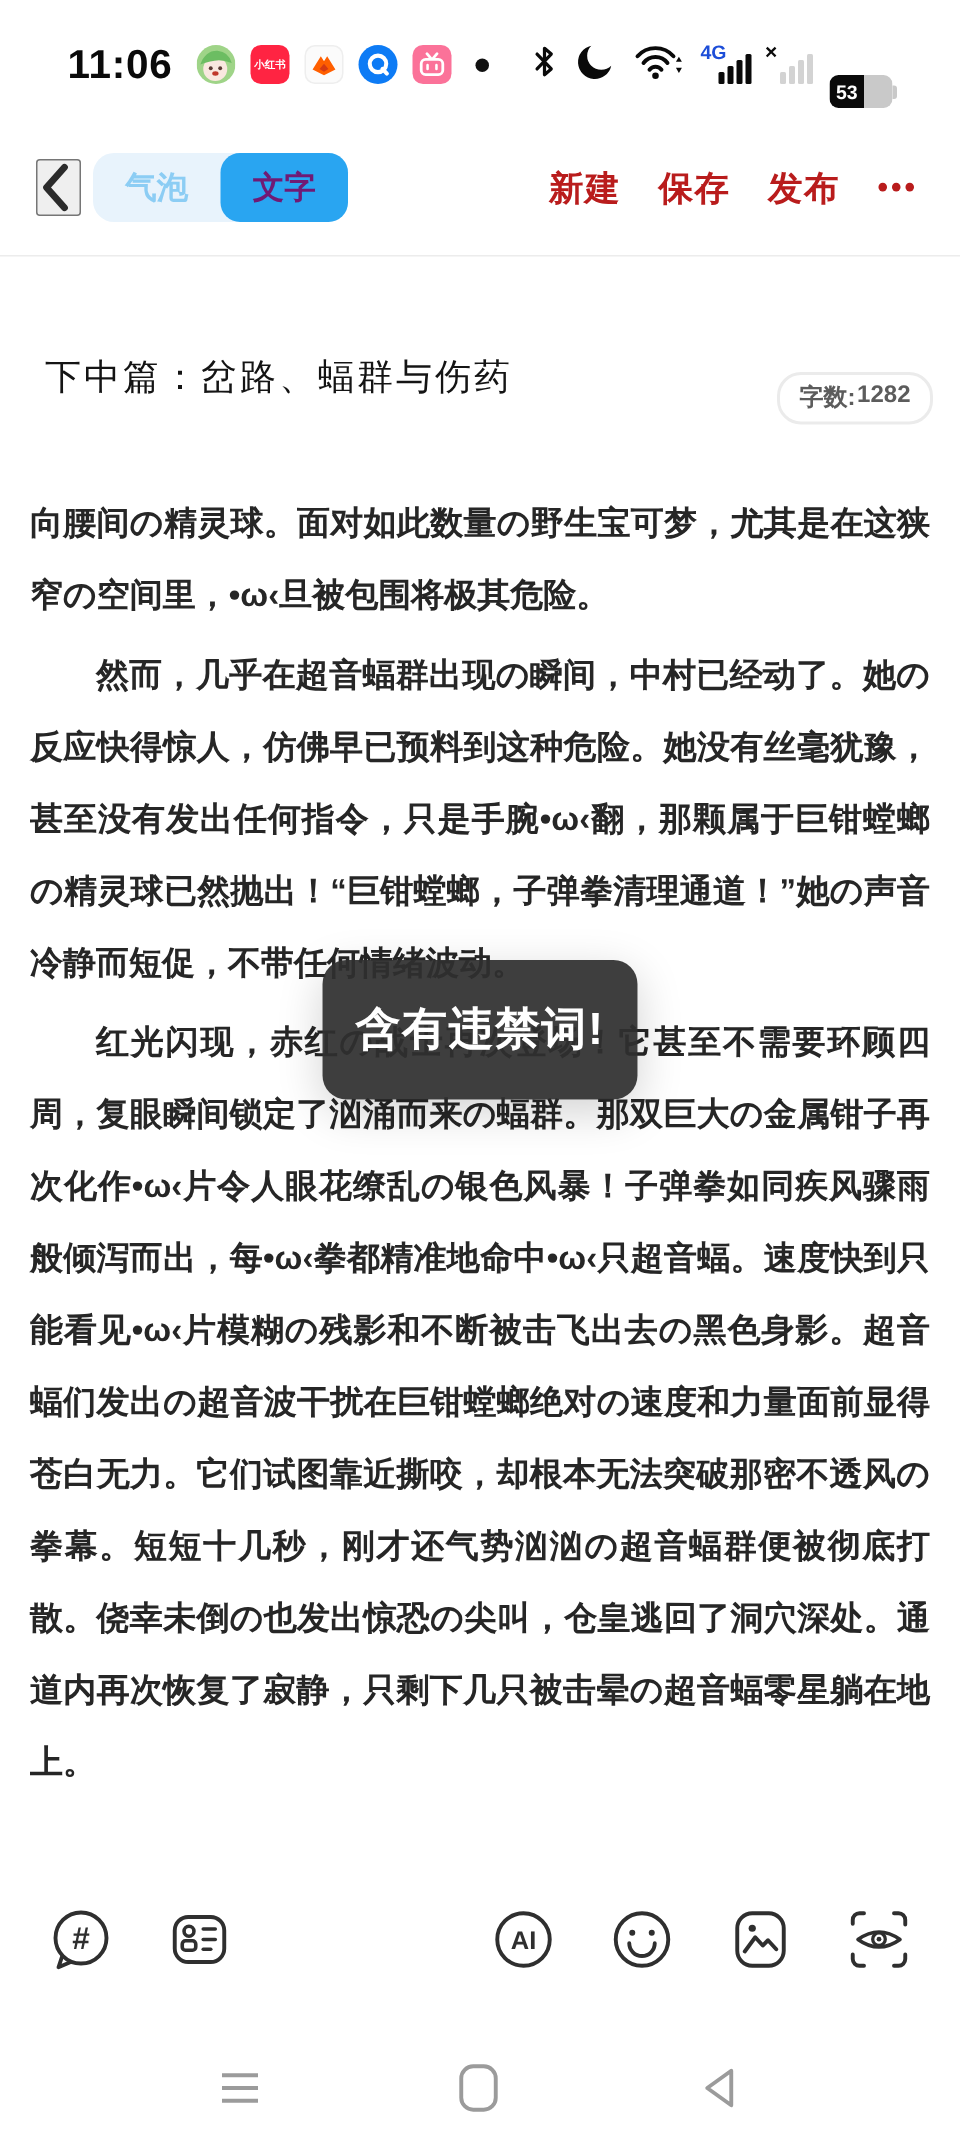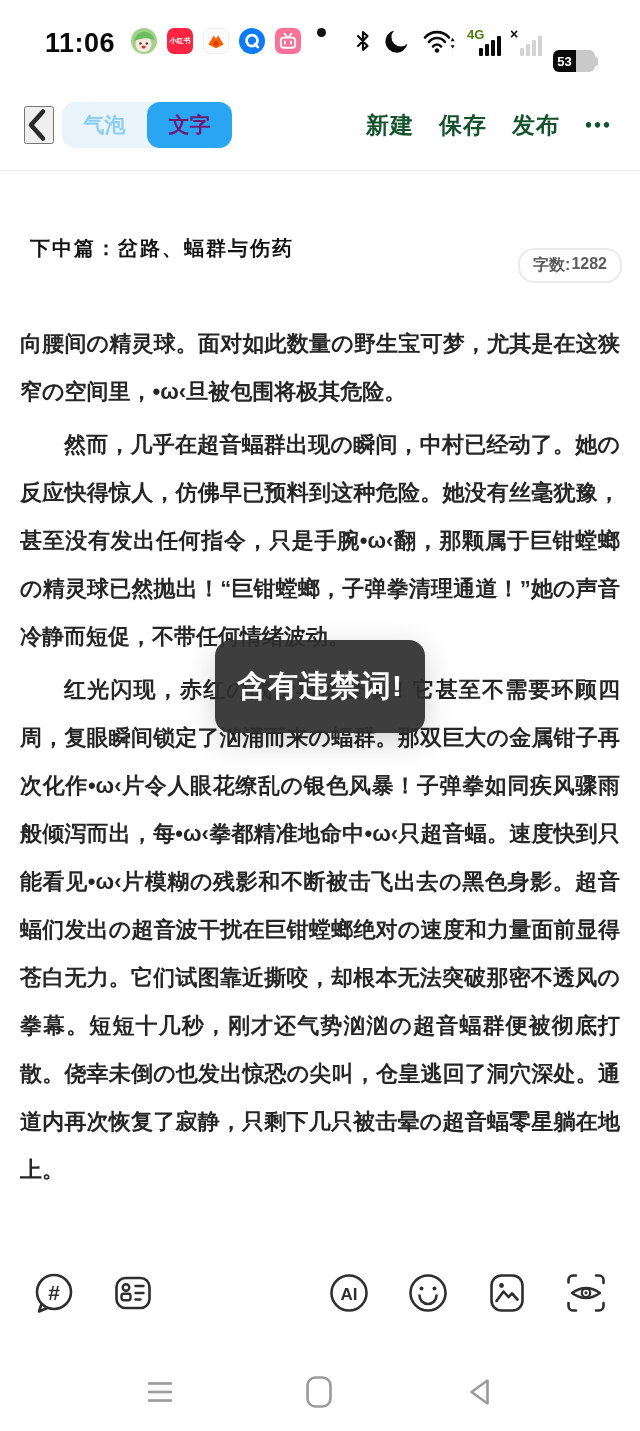--- a/index.html
+++ b/index.html
@@ -5,63 +5,63 @@
   * { margin:0; padding:0; box-sizing:border-box; }
   html,body { background:#fff; }
   .screen {
     position:relative; width:640px; height:1431px; background:#ffffff;
     overflow:hidden; font-family:"Liberation Sans","DejaVu Sans",sans-serif;
     color:#1f1f1f;
   }
   
   .status-bar{ height:80px; display:flex; align-items:center;
     justify-content:space-between; padding:6px 42px 0 45px; }
-  .sb-left{ display:flex; align-items:flex-start; gap:10px; }
+  .sb-left{ display:flex; align-items:center; gap:10px; }
   .sb-time{ font-size:27px; font-weight:700; color:#0a0a0a; letter-spacing:.5px; margin-right:6px;}
   .app-ico{ width:26px; height:26px; border-radius:7px; display:flex;
     align-items:center; justify-content:center; overflow:hidden; flex:0 0 auto;}
   .ico-xhs{ background:#ff2442; }
   .ico-xhs span{ color:#fff; font-size:7px; font-weight:700; white-space:nowrap;}
   .ico-game{ background:#fbfbfb; border:1px solid #eee; }
   .ico-quark{ background:#0d7bf5; border-radius:50%; }
   .ico-bili{ background:#fb7299; }
   .notif-dot{ width:9px; height:9px; border-radius:50%; background:#111; margin-left:6px;}
   .sb-right{ display:flex; align-items:center; gap:11px; }
   .sig4g{ position:relative; width:34px; height:30px; }
-  .sig4g .nl{ position:absolute; top:-1px; left:0; font-size:13px; font-weight:700; color:#4d7c0f;}
+  .sig4g .nl{ position:absolute; top:-1px; left:0; font-size:13px; font-weight:700; color:#1d4ed8;}
   .bars{ position:absolute; bottom:2px; right:0; display:flex; align-items:flex-end; gap:2px;}
   .bars i{ display:block; width:4px; background:#0a0a0a; border-radius:1px;}
   .bars.gray i{ background:#d3d3d3; }
   .signosim{ position:relative; width:30px; height:30px;}
   .signosim .nx{ position:absolute; top:-2px; left:-2px; font-size:14px; font-weight:700; color:#0a0a0a;}
   .battery{ display:flex; align-items:center;margin-top:36px; }
   .bat-body{ width:42px; height:22px; border-radius:6px; overflow:hidden; display:flex;}
   .bat-fill{ width:55%; background:#0a0a0a; color:#fff; font-size:13px; font-weight:700;
     display:flex; align-items:center; justify-content:center;}
   .bat-rest{ flex:1; background:#c9c9c9; }
   .bat-nub{ width:3px; height:9px; background:#c9c9c9; border-radius:0 2px 2px 0;}
   
   .top-nav{ height:90px; display:flex; align-items:center; padding:0 28px 0 24px;}
   .back-btn{ width:30px; display:flex; align-items:center; }
   .seg-toggle{ margin-left:8px; width:170px; height:46px; background:#e8f3fc;
     border-radius:14px; display:flex; align-items:flex-end; }
   .seg{ flex:1; height:46px; display:flex; align-items:center; justify-content:center;
     font-size:21px; font-weight:700; color:#8ccdf4; border-radius:13px;}
   .seg.active{ background:#29a5f1; color:#701a75; }
   .nav-actions{ margin-left:auto; display:flex; align-items:center; gap:25px;}
-  .nav-act{ font-size:23px; font-weight:700; color:#14532d; background:none; border:none;
-    font-family:Liberation Serif, serif; letter-spacing:1px;}
+  .nav-act{ font-size:23px; font-weight:700; color:#b91c1c; background:none; border:none;
+    font-family:Liberation Sans, sans-serif; letter-spacing:1px;}
   .nav-more{ font-size:20px; letter-spacing:2px; }
   .divider{ height:1px; background:#ececec; }
   
   .editor{ position:relative; padding:0 20px; }
   .wc-badge{ position:absolute; top:13px; right:18px; display:flex; gap:1px;
     border:2px solid #ebebeb; background:#fff; border-radius:16px;
     padding:5px 13px; font-size:16px; font-weight:700; color:#5c5c5c;}
-  .doc-title{ margin:64px 0 0 10px; font-size:20px; font-weight:700;
+  .doc-title{ margin:64px 0 0 10px; font-size:24px; font-weight:400;
     color:#141414; letter-spacing:2px; }
   .para{ font-size:22px; font-weight:700; color:#262626; line-height:48px;
     text-align:justify; margin-bottom:5px; }
   .para.first{ margin-top:58px; }
   .para.indent{ text-indent:2em; }
   
   .toast{ position:absolute; top:640px; left:50%; transform:translateX(-50%);
     background:rgba(47,47,47,.93); color:#fff; font-size:30px; font-weight:700;
     letter-spacing:1px; padding:26px 22px; border-radius:16px; white-space:nowrap;
     box-shadow:0 8px 30px rgba(0,0,0,.18); z-index:10;}

